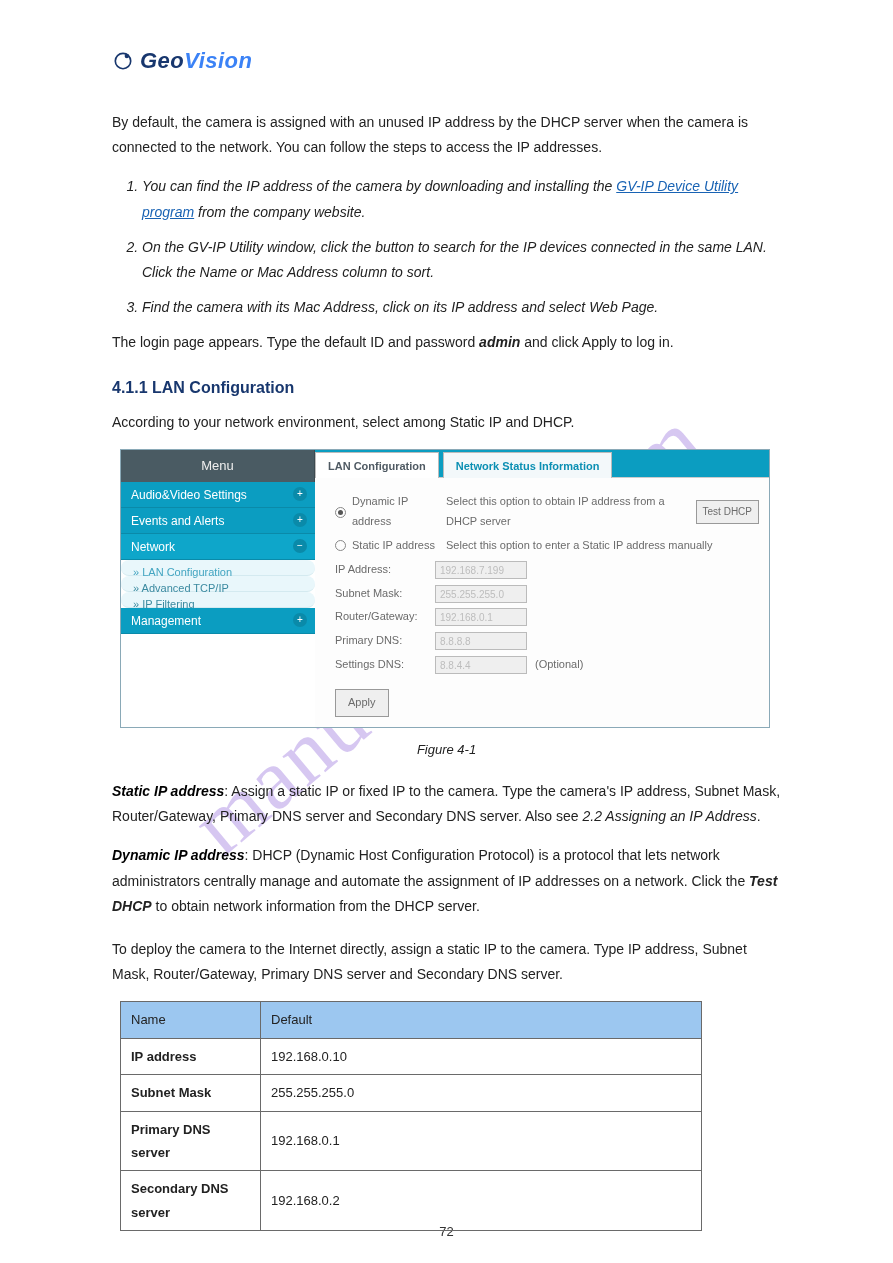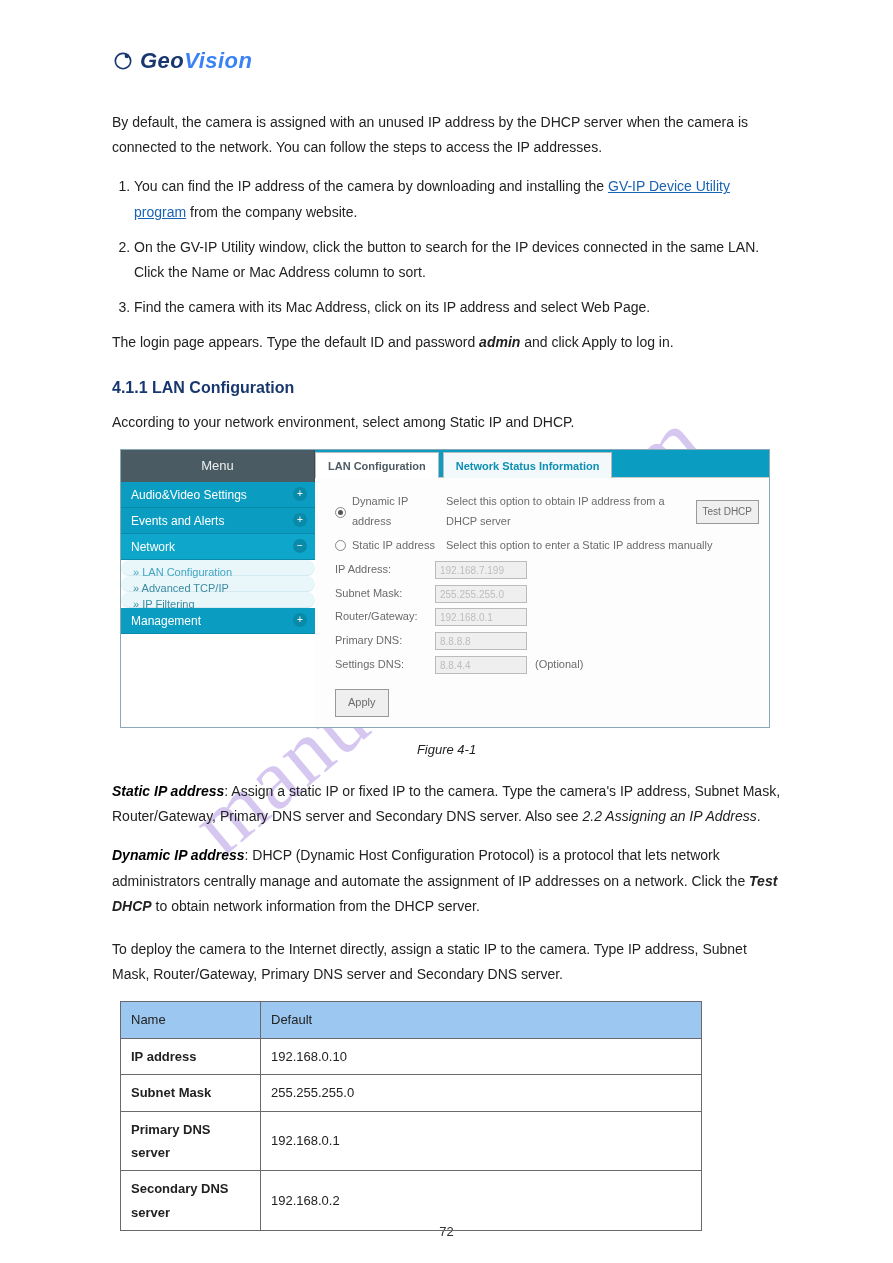--- a/index.html
+++ b/index.html
@@ -18,21 +18,21 @@
     position: relative;
     z-index: 1;
   }
   .logo { display: flex; align-items: center; gap: 6px; }
   .logo-icon { width: 22px; height: 22px; }
   .logo-text { font-family: Arial, sans-serif; font-size: 22px; font-weight: 700; font-style: italic; color: #18376e; letter-spacing: .5px; }
   .logo-text .pale { color: #3b82f6; font-weight: 700; font-style: italic; }
   .body-text { margin-top: 36px; font-size: 14px; line-height: 1.8; color:#222; }
   .body-text p { margin: 0 0 14px 0; }
   .section-title { font-size: 16px; font-weight: 600; color:#18376e; margin: 18px 0 8px 0;}
-  .ol { list-style: decimal; padding-left: 22px; margin:0;}
+  .ol { list-style: decimal; padding-left: 22px; margin:8px;font-style:italic;}
   .ol li { margin-bottom: 10px; }
 
   .screenshot-frame {
     border: 1px solid #8aa9b7;
     width: 650px;
     margin: 10px 0 10px 8px;
     display: flex;
     background: #fff;
   }
   

